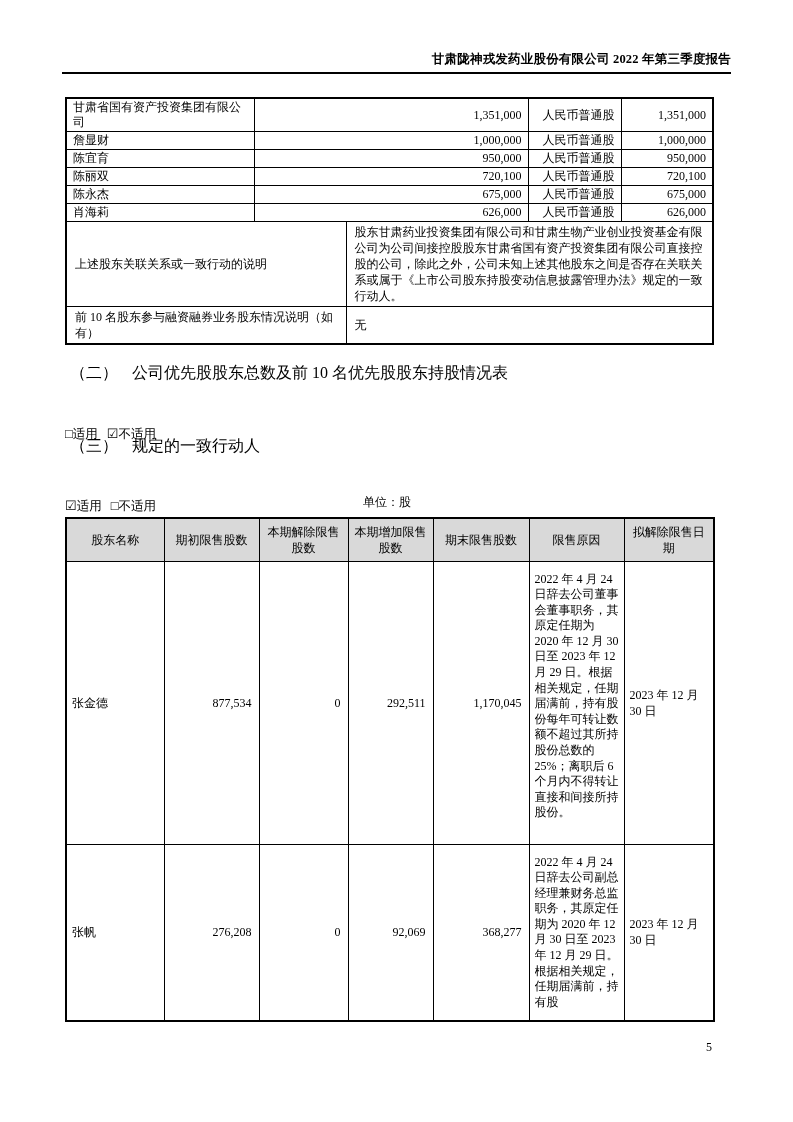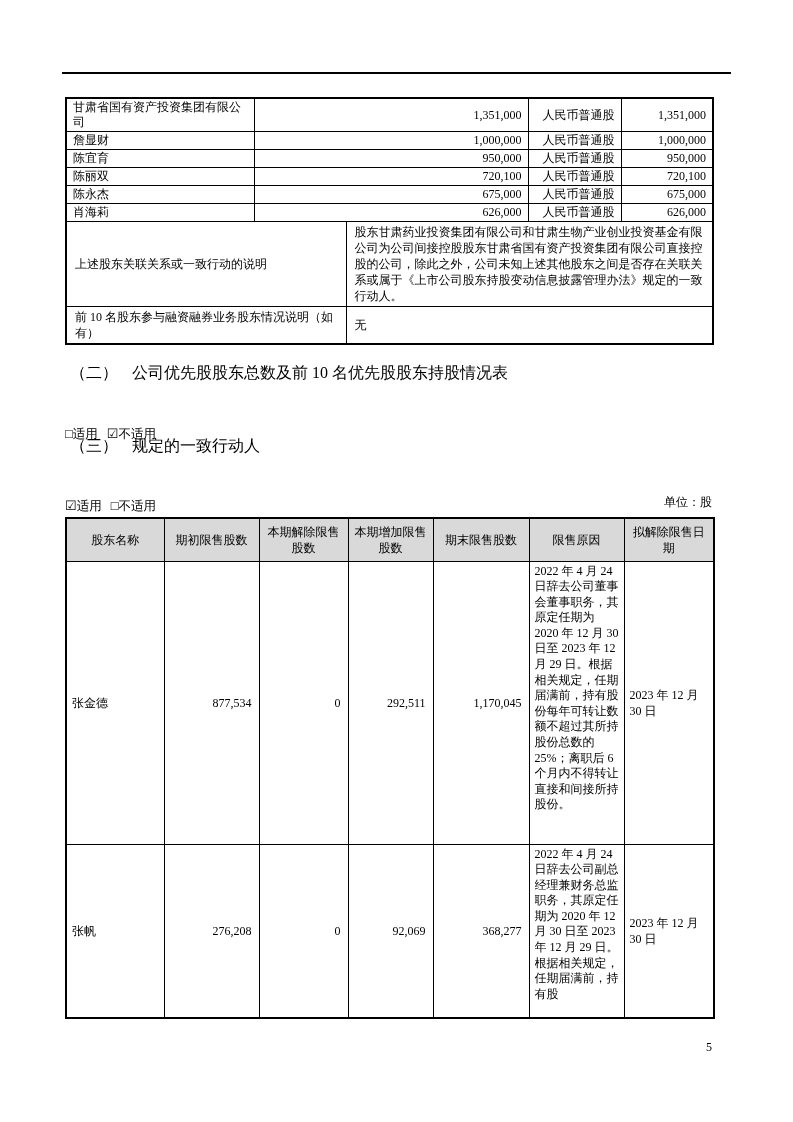--- a/index.html
+++ b/index.html
@@ -28,42 +28,43 @@
   .t1 .c-num  { text-align:right; }
   .t1 .c-type { text-align:right; padding-left:8px; }
   .t1 .c-note { text-align:left; line-height:16px; padding:2px 8px; vertical-align:middle; }
   .sec-title { position:absolute; left:70px; font-size:16px; font-weight:normal; }
   .sec-title .sec-num { margin-right:14px; }
   .app-line { position:absolute; left:65px; font-size:12.5px;margin-top:28px; }
   .app-line .grp2 { margin-left:9px; }
   .app-line .cb { font-size:13px; }
   .unit-label {
     position:absolute; top:494px; left:62px; width:650px;
-    text-align:right; font-size:12px;
+    text-align:center; font-size:12px;
   }
   .t2 { position:absolute; top:517px; left:65px; width:648px; border:2px solid #000; }
   .t2 th { background:#d9d9d9; text-align:center; vertical-align:middle; padding:2px 4px; line-height:16px; }
   .t2 td { vertical-align:middle; line-height:16px; }
   .t2 .c-name { text-align:left; padding:2px 5px; }
   .t2 .c-num  { text-align:right; padding:2px 7px; }
-  .t2 .c-reason { text-align:left; vertical-align:top; padding:2px 5px; }
+  .t2 .c-reason { text-align:left; vertical-align:top; padding:10px 5px; }
   .t2 .c-reason .clip { overflow:hidden; line-height:15.6px; }
   .t2 .r1 .clip { max-height:278px; }
   .t2 .r2 .clip { max-height:170px; }
   .t2 .c-date { text-align:left; padding:2px 5px; }
   .page-number {
     position:absolute; top:1040px; left:62px; width:650px;
     text-align:right; font-size:12px;
   }
 </style>
 </head>
 <body>
 
 <div class="page">
 
+  <div class="header-title">甘肃陇神戎发药业股份有限公司 2022 年第三季度报告</div>
   <div class="header-rule"></div>
 
   <table class="t1">
     <colgroup>
       <col style="width:188px">
         <col style="width:92px">
         <col style="width:182px">
         <col style="width:93px">
         <col style="width:92px">
     </colgroup>

